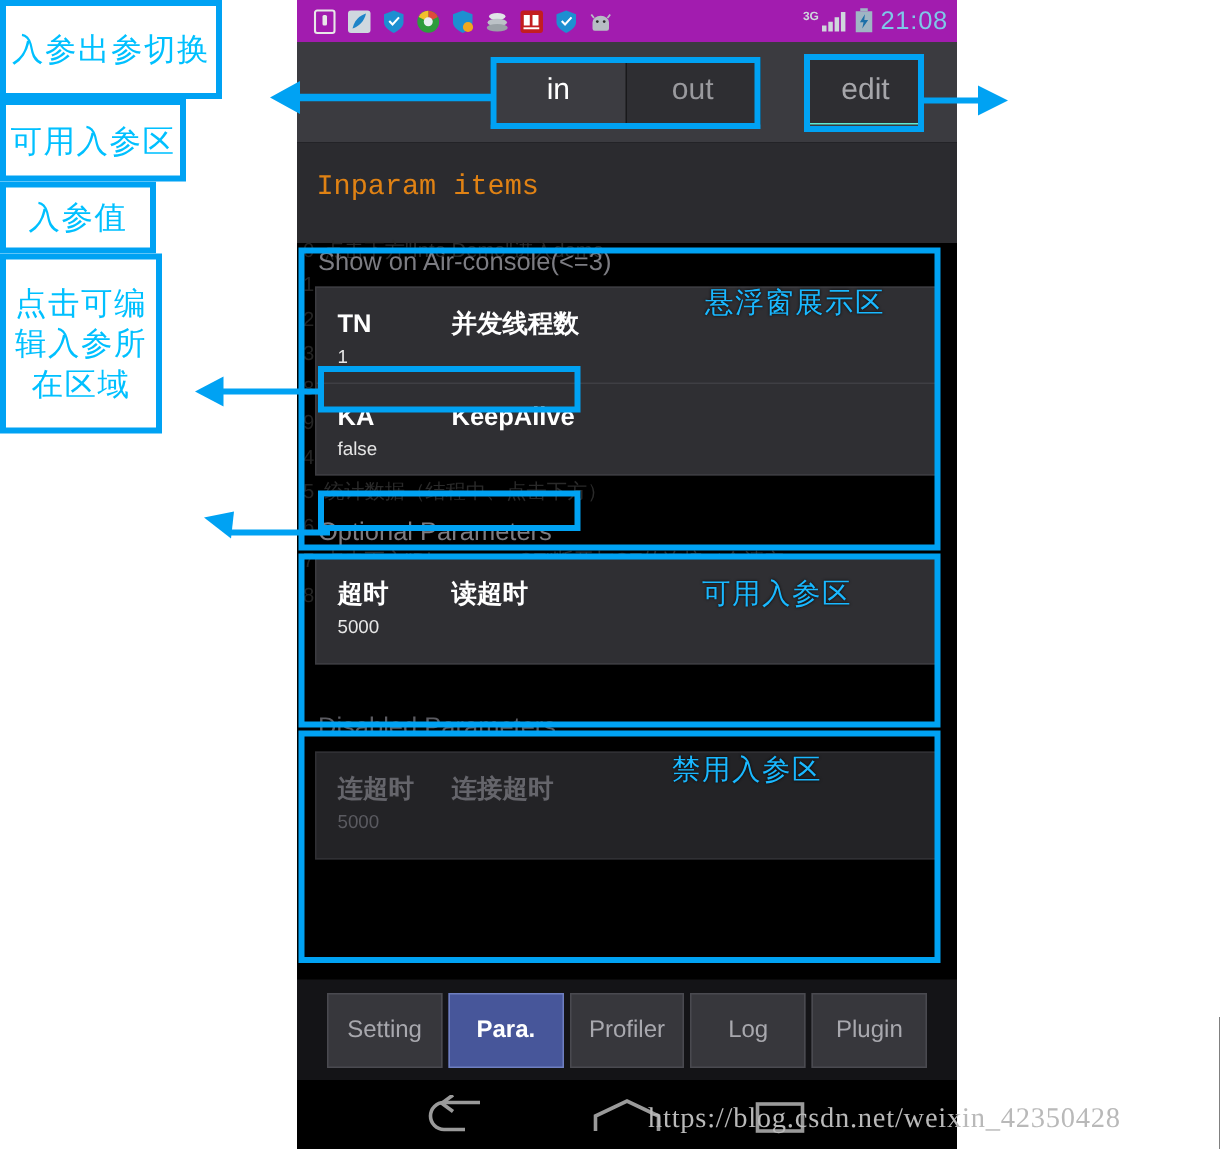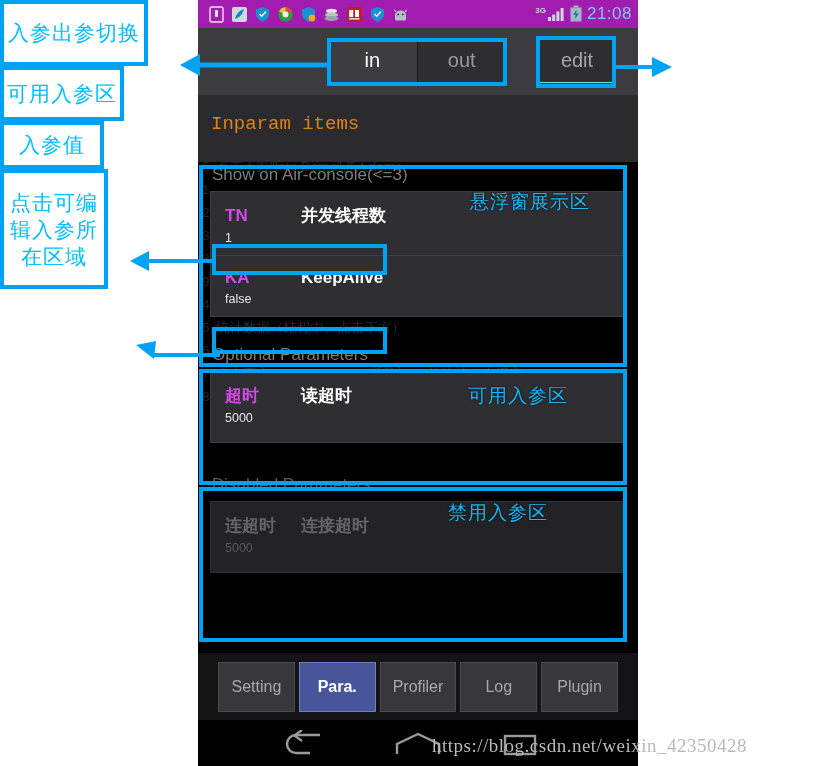--- a/index.html
+++ b/index.html
@@ -76,21 +76,21 @@
     font-size:17px;color:#7c7c82;padding:10px 12px 6px 14px;
   }
   .grp-h.dim{color:#5b5b61;}
   .card{
     margin:0 12px;background:#2f2f33;border:1px solid #3c3c41;box-sizing:border-box;
   }
   .card.dim{background:#232326;border-color:#303034;}
   .row{padding:12px 14px 10px 14px;border-bottom:1px solid #3f3f44;}
   .row:last-child{border-bottom:none;}
   .row .nm{display:flex;align-items:baseline;}
-  .k{font-size:17px;color:#d946ef;font-weight:bold;width:76px;}
+  .k{font-size:17px;color:#ffffff;font-weight:bold;width:76px;}
   .d{font-size:17px;color:#ffffff;font-weight:bold;}
   .v{font-size:12.5px;color:#e6e6e6;margin-top:4px;}
   .row.dim .k,.row.dim .d{color:#65656b;}
   .row.dim .v{color:#5a5a60;}
   
   .card.tall{min-height:72px;}
 
   
   .tabbar{
     position:absolute;left:0;top:653px;width:440px;height:67px;

